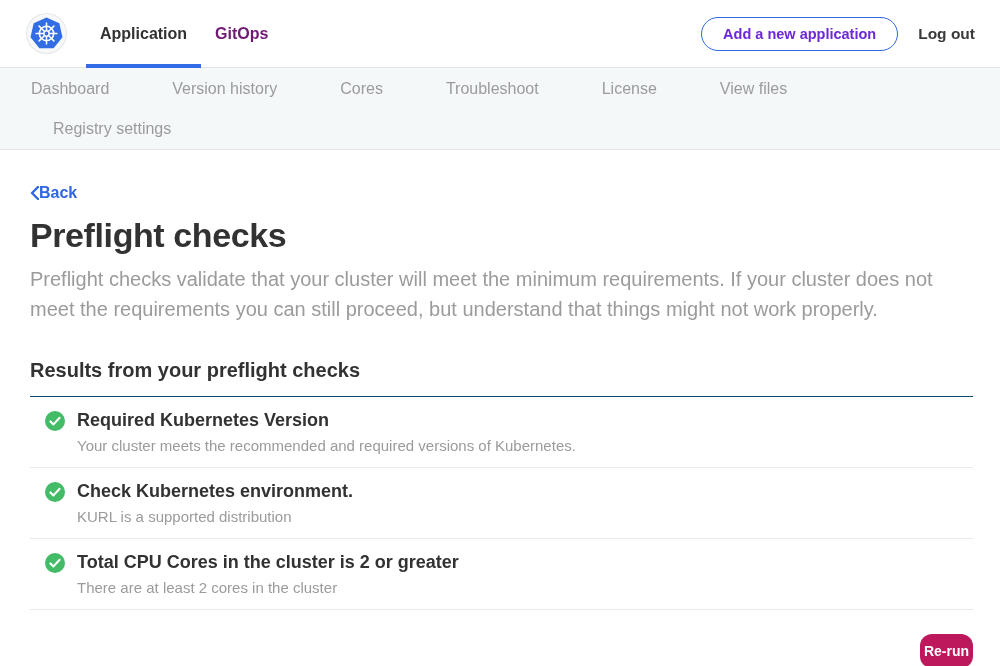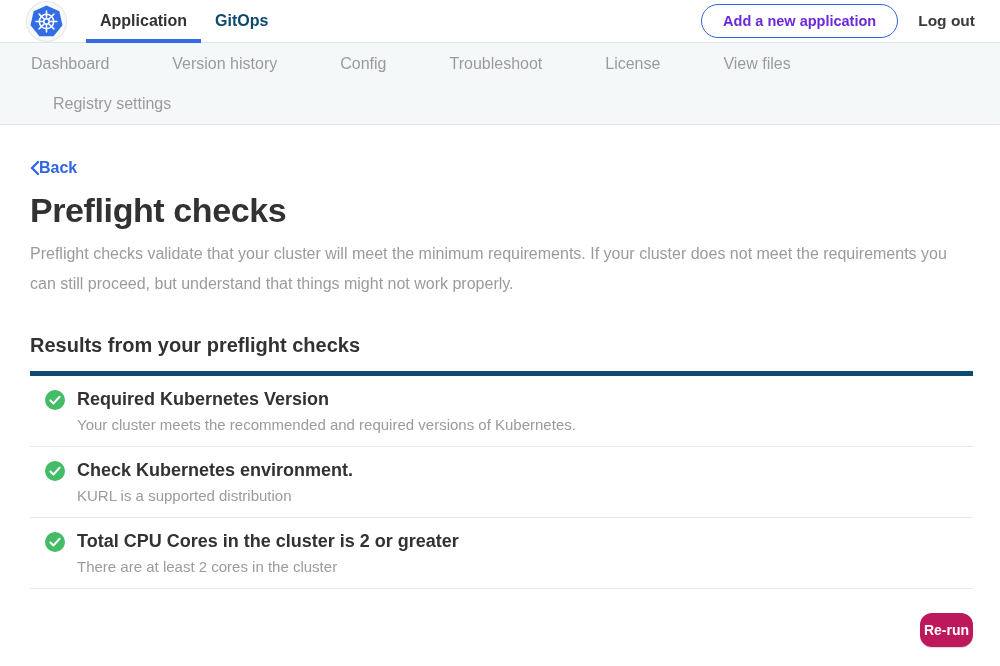--- a/index.html
+++ b/index.html
@@ -8,39 +8,39 @@
     font-family: "Liberation Sans", "DejaVu Sans", sans-serif;
     background: #ffffff;
     color: #323232;
     overflow: hidden;
   }
 
   
   .header {
     display: flex;
     align-items: stretch;
-    height: 43px;
+    height: 68px;
     padding: 0 25px 0 26px;
     border-bottom: 1px solid #e0e4e7;
     background: #fff;
   }
   .logo-wrap {
     align-self: center;
     width: 41px; height: 41px;
     margin-right: 19px;
     cursor: pointer;
   }
   .tab {
     position: relative;
     display: flex;
     align-items: center;
     padding: 0 14px;
     font-size: 16px;
     font-weight: 700;
-    color: #0c4a6e;
+    color: #701a75;
     cursor: pointer;
   }
   .tab.active { color: #323232; }
   .tab.active::after {
     content: "";
     position: absolute;
     left: 0; right: 0; bottom: -1px;
     height: 4px;
     background: #326de6;
   }
@@ -97,33 +97,33 @@
   .page-title {
     margin-top: 12px;
     font-size: 34px;
     font-weight: 700;
     letter-spacing: -0.4px;
     color: #323232;
   }
   .description {
     margin-top: 9px;
     max-width: 925px;
-    font-size: 16px;
+    font-size: 20px;
     line-height: 30px;
     color: #9b9b9b;
   }
   .results-heading {
     margin-top: 35px;
     margin-bottom: 14px;
     font-size: 20px;
     font-weight: 700;
     color: #323232;
   }
 
-  .check-list { border-top: 5px solid #0c4a6e; }
+  .check-list { border-top: 1px solid #0c4a6e; }
   .check-row {
     display: flex;
     gap: 12px;
     padding: 13px 0 13px 15px;
     border-bottom: 1px solid #e8eaec;
   }
   .check-icon { margin-top: 1px; flex: 0 0 auto; }
   .check-title { font-size: 18px; font-weight: 700; color: #323232; }
   .check-message { margin-top: 6px; font-size: 15px; color: #9b9b9b; }
 
@@ -176,21 +176,21 @@
   <div class="header-spacer"></div>
 
   <button class="add-app-btn">Add a new application</button>
   <span class="logout">Log out</span>
 </div>
 
 <div class="subnav">
   <div class="subnav-row">
     <span class="subnav-item">Dashboard</span>
     <span class="subnav-item">Version history</span>
-    <span class="subnav-item">Config</span>
+    <span class="subnav-item">Cores</span>
     <span class="subnav-item">Troubleshoot</span>
     <span class="subnav-item">License</span>
     <span class="subnav-item">View files</span>
   </div>
   <div class="subnav-row second">
     <span class="subnav-item">Registry settings</span>
   </div>
 </div>
 
 <div class="main">

